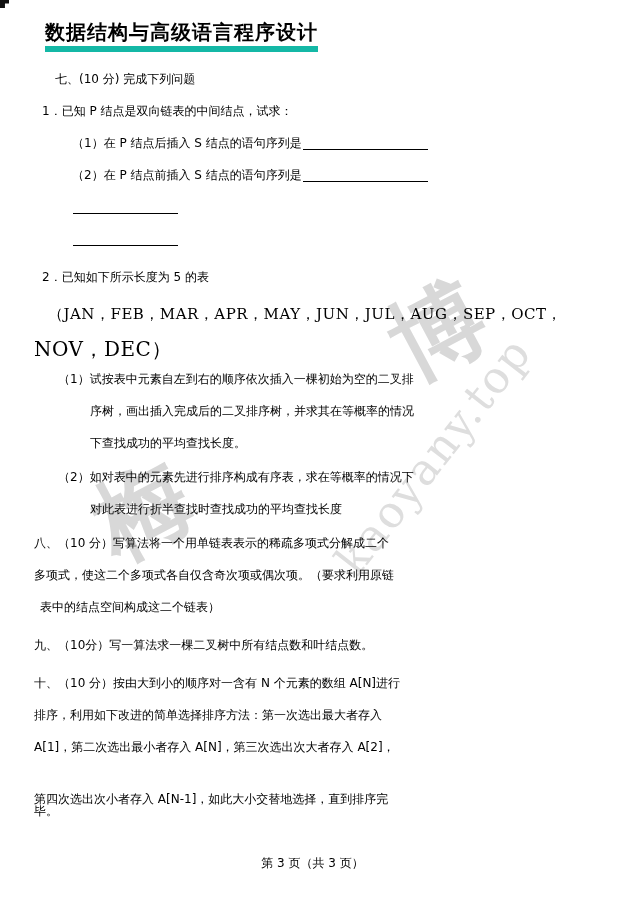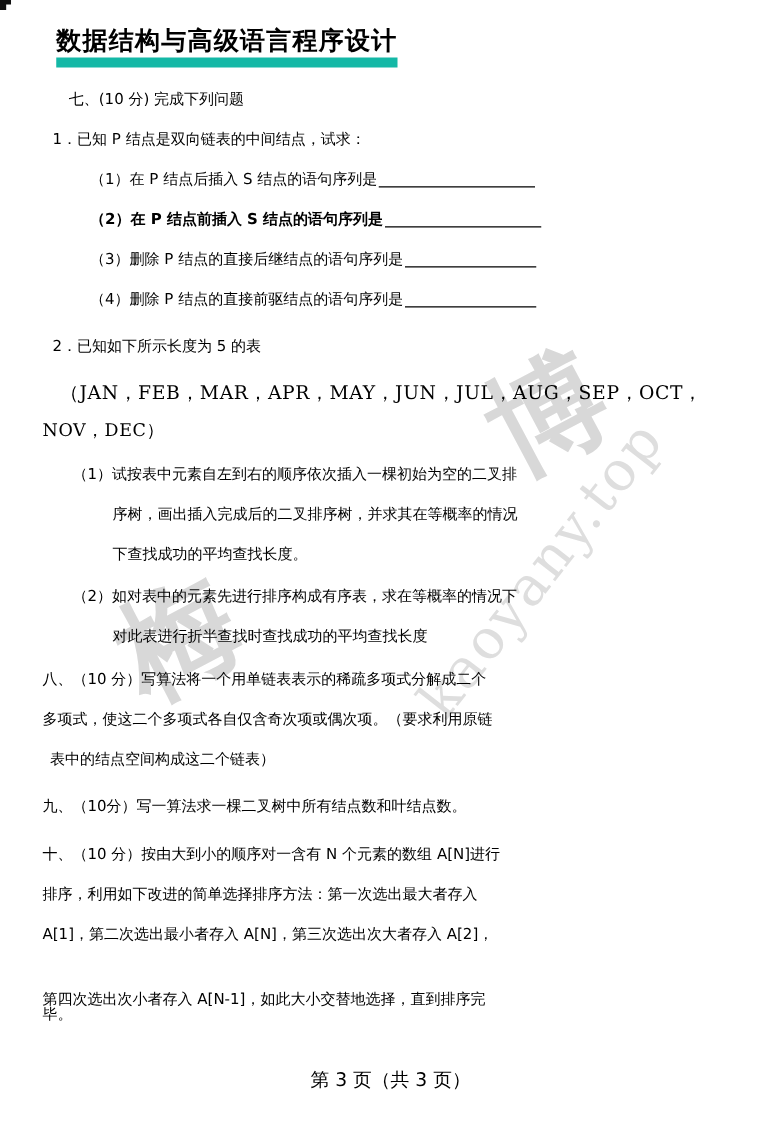--- a/index.html
+++ b/index.html
@@ -82,21 +82,21 @@
   }
 
   .doc-title {
     position: absolute;
     left: 45px;
     top: 20px;
     font-family: "DejaVu Sans", sans-serif;
     font-weight: bold;
     font-size: 20px;
     letter-spacing: 1px;
-    border-bottom: 8px solid #14b8a6;
+    border-bottom: 6px solid #14b8a6;
     padding-bottom: 2px;
     line-height: 1.2;
     white-space: nowrap;
   }
 
   .line {
     position: absolute;
     font-size: 12px;
     line-height: 1.25;
     white-space: nowrap;
@@ -113,21 +113,21 @@
     vertical-align: -3px;
     margin-left: 1px;
   }
 
   .footer {
     position: absolute;
     left: 0;
     right: 0;
     top: 855px;
     text-align: center;
-    font-size: 15px;
+    font-size: 12px;
     font-family: "DejaVu Sans", sans-serif;
   }
 </style>
 </head>
 <body>
 
 <div class="corner-mark"></div>
 
 <div class="page">
 
@@ -142,37 +142,37 @@
     <div class="doc-title">数据结构与高级语言程序设计</div>
 
     <div class="line" style="left:55px; top:72px;">七、(10 分) 完成下列问题</div>
 
     <div class="line" style="left:42px; top:104px;">1．已知 P 结点是双向链表的中间结点，试求：</div>
 
     <div class="line" style="left:72px; top:136px;text-align:right;">
       <span>（1）在 P 结点后插入 S 结点的语句序列是</span><span class="blank-rule" style="width:125px;"></span>
     </div>
 
-    <div class="line" style="left:72px; top:168px;font-weight:bold;">
+    <div class="line" style="left:72px; top:168px;">
       <span>（2）在 P 结点前插入 S 结点的语句序列是</span><span class="blank-rule" style="width:125px;"></span>
     </div>
 
     <div class="line" style="left:72px; top:200px;">
-      <span>（3）删除 P 结点的直接后继结点的语句序列是</span><span class="blank-rule" style="width:105px;"></span>
+      <span class="blank-rule" style="width:105px;"></span>
     </div>
 
     <div class="line" style="left:72px; top:232px;">
-      <span>（4）删除 P 结点的直接前驱结点的语句序列是</span><span class="blank-rule" style="width:105px;"></span>
+      <span class="blank-rule" style="width:105px;"></span>
     </div>
 
     <div class="line" style="left:42px; top:270px;">2．已知如下所示长度为 5 的表</div>
 
     <div class="line serif" style="left:48px; top:305px; font-size:15px;">（JAN，FEB，MAR，APR，MAY，JUN，JUL，AUG，SEP，OCT，</div>
 
-    <div class="line serif" style="left:34px; top:337px; font-size:14px;">NOV，DEC）</div>
+    <div class="line serif" style="left:34px; top:337px; font-size:20px;">NOV，DEC）</div>
 
     <div class="line" style="left:58px; top:372px;">（1）试按表中元素自左到右的顺序依次插入一棵初始为空的二叉排</div>
     <div class="line" style="left:90px; top:404px;text-align:center;">序树，画出插入完成后的二叉排序树，并求其在等概率的情况</div>
     <div class="line" style="left:90px; top:436px;">下查找成功的平均查找长度。</div>
 
     <div class="line" style="left:58px; top:470px;">（2）如对表中的元素先进行排序构成有序表，求在等概率的情况下</div>
     <div class="line" style="left:90px; top:502px;">对此表进行折半查找时查找成功的平均查找长度</div>
 
     <div class="line" style="left:34px; top:536px;">八、（10 分）写算法将一个用单链表表示的稀疏多项式分解成二个</div>
     <div class="line" style="left:34px; top:568px;">多项式，使这二个多项式各自仅含奇次项或偶次项。（要求利用原链</div>

